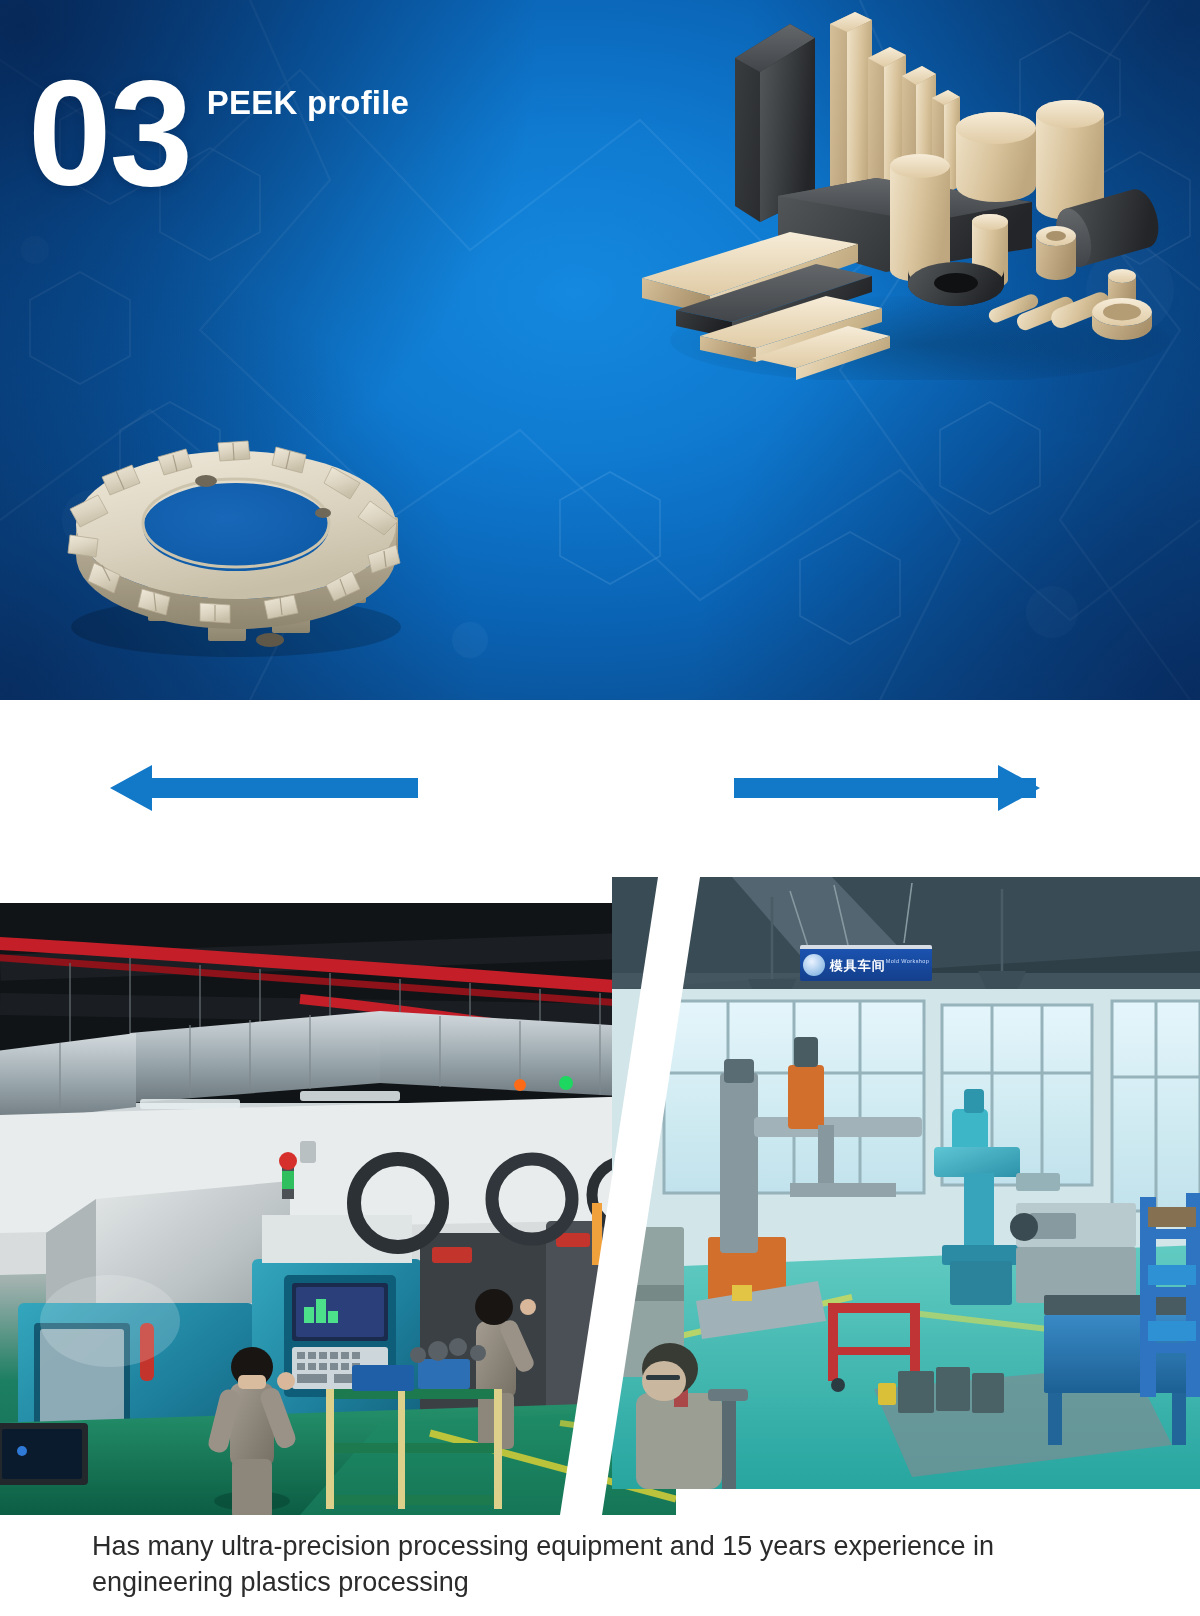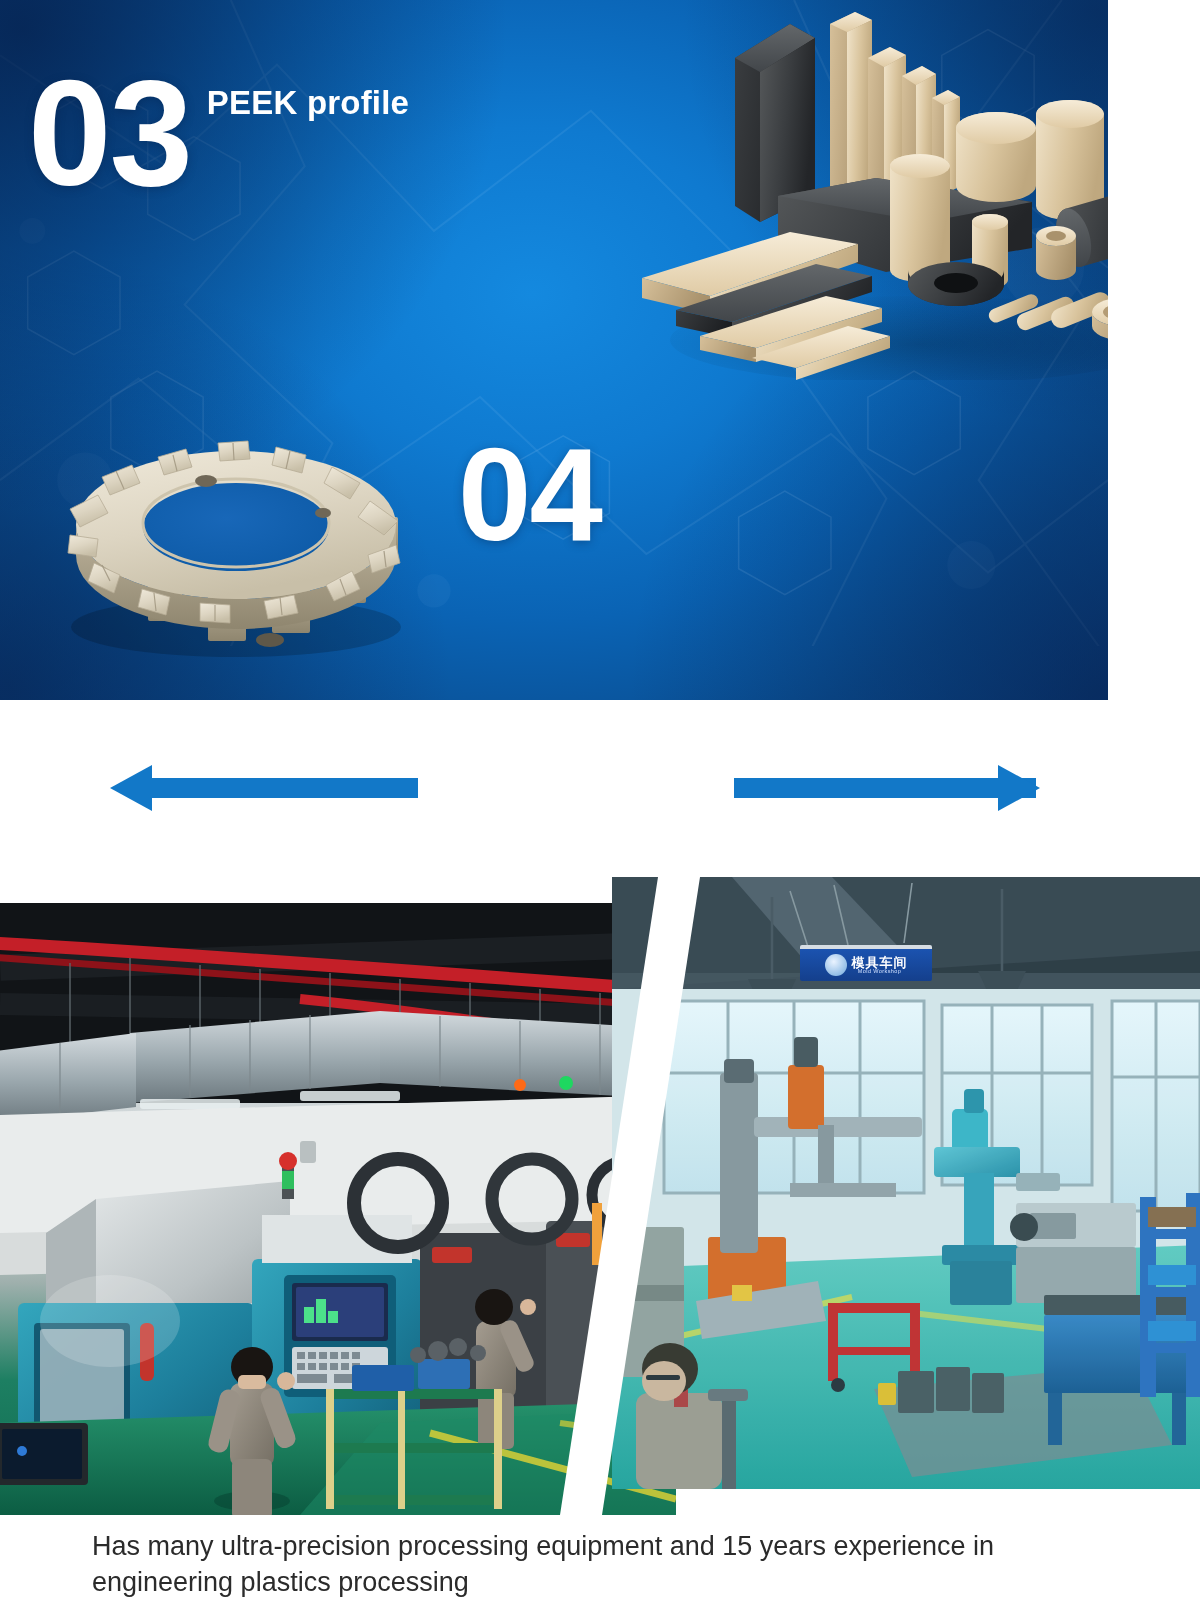--- a/index.html
+++ b/index.html
@@ -6,21 +6,21 @@
   * { margin:0; padding:0; box-sizing:border-box; }
   html,body{ background:#ffffff; }
   body{
     width:1200px; height:1616px; position:relative; overflow:hidden;
     font-family:"Liberation Sans","DejaVu Sans",sans-serif;
     color:#222;
   }
 
   
   .hero{
-    position:absolute; left:0; top:0; width:1108px; height:700px;
+    position:absolute; left:0; top:0; width:1200px; height:700px;
     overflow:hidden;
     background:
       radial-gradient(ellipse 70% 85% at 48% 42%, #1489df 0%, #0f7ad0 28%, #0a63b4 55%, #0a4e92 78%, #0b3f7d 100%),
       linear-gradient(120deg,#0a2f63 0%,#0d5fae 45%,#0a7ad0 70%,#0b4b93 100%);
   }
   .hero-net{ position:absolute; inset:0; opacity:.30; }
   .hero-vig{
     position:absolute; inset:0;
     background:
       radial-gradient(circle at 2% 4%, rgba(5,28,70,.75) 0%, rgba(5,28,70,0) 38%),
@@ -370,21 +370,20 @@
         <line x1="114" y1="188" x2="116" y2="206"></line>
         <line x1="175" y1="200" x2="175" y2="216"></line>
         <line x1="240" y1="192" x2="242" y2="210"></line>
         <line x1="300" y1="174" x2="306" y2="190"></line>
         <line x1="344" y1="146" x2="346" y2="162"></line>
       </g>
     </svg>
   </div>
 
   <div class="blk04" data-name="feature-block-04">
-    <div class="bignum" data-name="feature-number-04">04</div>
     <div class="txt">
     </div>
   </div>
 </section>
 
 <section class="strength" data-name="our-strengths-banner">
   <svg class="arrow-wrap" viewBox="0 0 1200 177" data-name="double-arrow-divider">
 
     <g fill="#1278c8" data-name="arrow-left-icon">
       <polygon points="110,788 152,765 152,811"></polygon>
@@ -736,21 +735,21 @@
         <rect x="110" y="520" width="14" height="92" fill="#5d666b"></rect>
         <rect x="96" y="512" width="40" height="12" rx="4" fill="#6d767b"></rect>
       </g>
 
       <rect x="0" y="0" width="588" height="612" fill="#2bb6c9" opacity="0.07"></rect>
     </svg>
 
     <div class="sign" data-name="mold-workshop-sign-plate" style="left:188px; top:68px; width:132px; height:36px;">
       <span style="display:flex;align-items:center;gap:5px;">
         <span style="width:22px;height:22px;border-radius:50%;background:radial-gradient(circle at 40% 35%,#eaf3ff,#6fa8dc);display:inline-block;" data-name="company-logo-icon"></span>
-        <span style="display:flex;flex-direction:column;align-items:center;">
+        <span style="display:flex;flex-direction:row;align-items:flex-start;">
           <span class="sign-cn" data-name="sign-title-cn">模具车间</span>
           <span class="sign-en" data-name="sign-title-en">Mold Workshop</span>
         </span>
       </span>
     </div>
   </div>
 
   <svg class="slash" viewBox="0 0 200 638" data-name="photo-divider">
     <polygon points="118,0 160,0 62,638 20,638" fill="#ffffff"></polygon>
   </svg>

